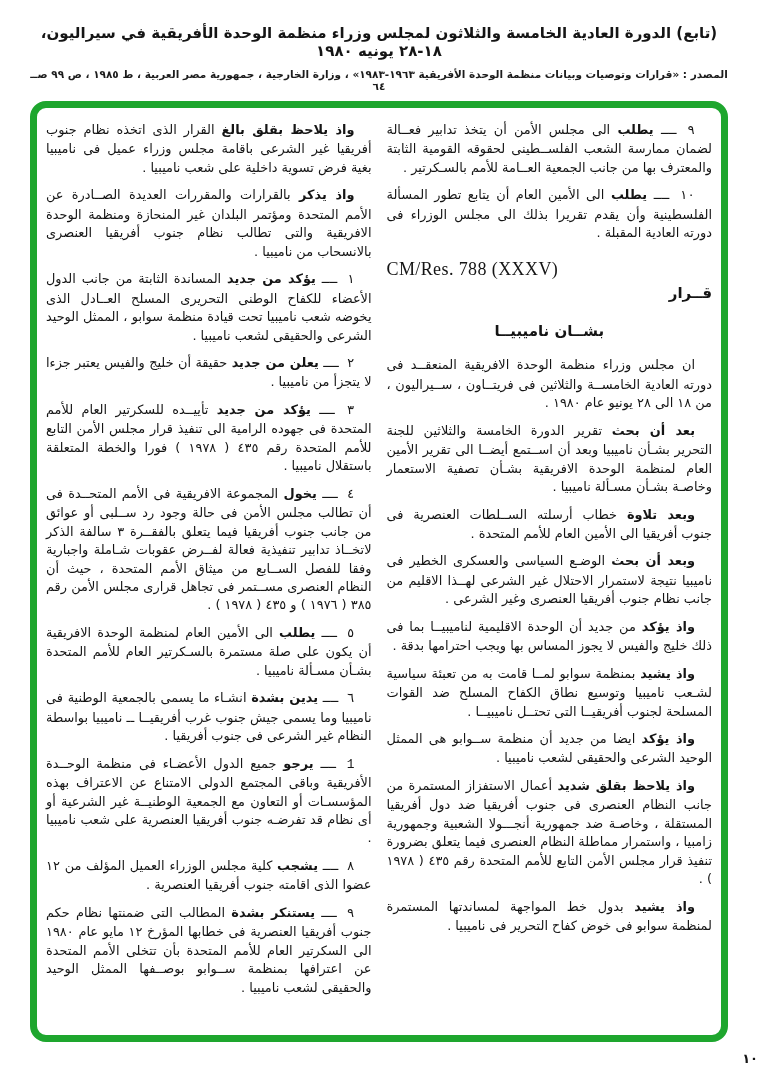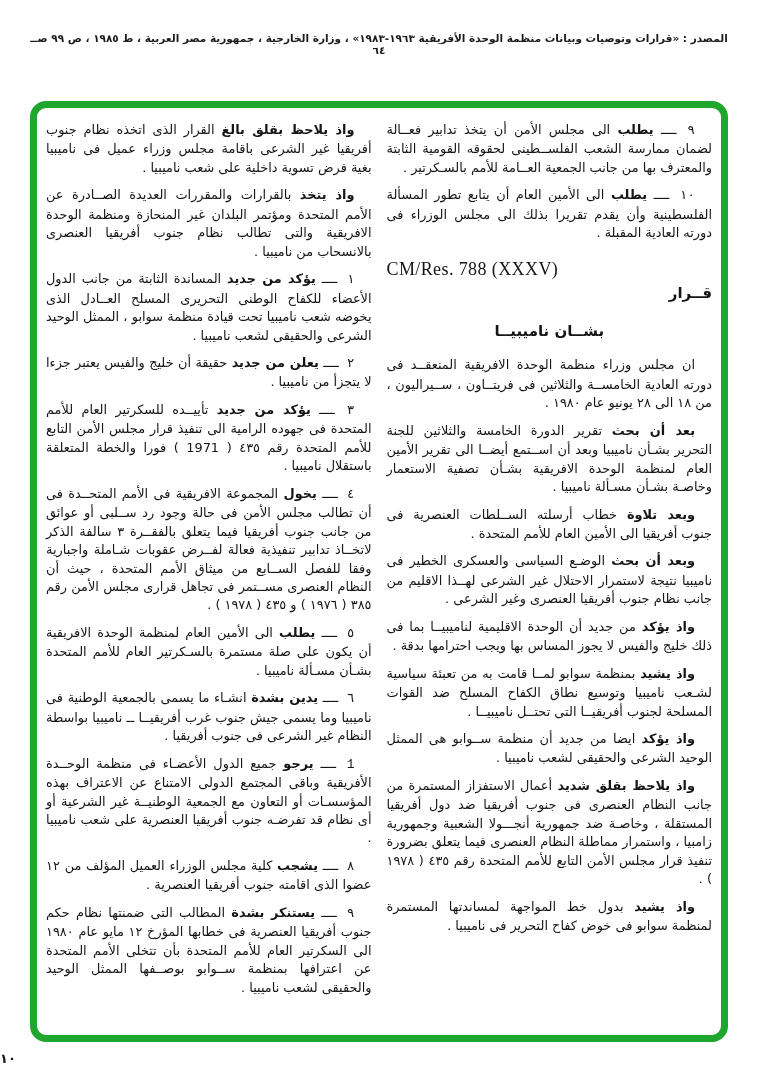--- a/index.html
+++ b/index.html
@@ -24,27 +24,28 @@
   .pnum { font-weight:normal;font-family:Liberation Mono, monospace; }
   .plead { font-weight:bold; }
 
   .res-code { direction:ltr; text-align:left; font-family:Liberation Serif, serif;
               font-size:18px; margin:14px 0 1px 0; text-indent:0; letter-spacing:0.4px; }
   .res-title { direction:ltr; text-align:right; padding-left:108px; font-weight:bold;
                font-size:15px; margin:0 0 6px 0; }
   .res-subtitle { text-align:center; font-weight:bold; font-size:15px;
                   margin:16px 0 14px 0; letter-spacing:0.2px; }
 
-  .page-num { position:absolute; left:0; right:0; bottom:12px; text-align:left;
+  .page-num { position:absolute; left:0; right:0; bottom:12px; text-align:right;
               font-size:13px; font-weight:bold; }
 </style>
 </head>
 <body>
 
 <div class="header">
+  <div class="header-line1">(تابع) الدورة العادية الخامسة والثلاثون لمجلس وزراء منظمة الوحدة الأفريقية في سيراليون، ١٨-٢٨ يونيه ١٩٨٠</div>
   <div class="header-line2">المصدر : «قرارات وتوصيات وبيانات منظمة الوحدة الأفريقية ١٩٦٣-١٩٨٣» ، وزارة الخارجية ، جمهورية مصر العربية ، ط ١٩٨٥ ، ص ٩٩ صــ ٦٤</div>
 </div>
 
 <div class="frame">
 
   <div class="col">
     <p class="para"><span class="pnum">٩ ــ</span> <b class="plead">يطلب</b> <span>الى مجلس الأمن أن يتخذ تدابير فعــالة لضمان ممارسة الشعب الفلســطينى لحقوقه القومية الثابتة والمعترف بها من جانب الجمعية العــامة للأمم بالسـكرتير .</span></p>
     <p class="para"><span class="pnum">١٠ ــ</span> <b class="plead">يطلب</b> <span>الى الأمين العام أن يتابع تطور المسألة الفلسطينية وأن يقدم تقريرا بذلك الى مجلس الوزراء فى دورته العادية المقبلة .</span></p>
 
     <div class="res-code">CM/Res. 788 (XXXV)</div>
@@ -57,24 +58,24 @@
     <p class="para"><span class="pnum"></span> <b class="plead">وبعد أن بحث</b> <span>الوضـع السياسى والعسكرى الخطير فى ناميبيا نتيجة لاستمرار الاحتلال غير الشرعى لهــذا الاقليم من جانب نظام جنوب أفريقيا العنصرى وغير الشرعى .</span></p>
     <p class="para"><span class="pnum"></span> <b class="plead">واذ يؤكد</b> <span>من جديد أن الوحدة الاقليمية لناميبيــا بما فى ذلك خليج والفيس لا يجوز المساس بها ويجب احترامها بدقة .</span></p>
     <p class="para"><span class="pnum"></span> <b class="plead">واذ يشيد</b> <span>بمنظمة سوابو لمــا قامت به من تعبئة سياسية لشـعب ناميبيا وتوسيع نطاق الكفاح المسلح ضد القوات المسلحة لجنوب أفريقيــا التى تحتــل ناميبيــا .</span></p>
     <p class="para"><span class="pnum"></span> <b class="plead">واذ يؤكد</b> <span>ايضا من جديد أن منظمة ســوابو هى الممثل الوحيد الشرعى والحقيقى لشعب ناميبيا .</span></p>
     <p class="para"><span class="pnum"></span> <b class="plead">واذ يلاحظ بقلق شديد</b> <span>أعمال الاستفزاز المستمرة من جانب النظام العنصرى فى جنوب أفريقيا ضد دول أفريقيا المستقلة ، وخاصـة ضد جمهورية أنجـــولا الشعبية وجمهورية زامبيا ، واستمرار مماطلة النظام العنصرى فيما يتعلق بضرورة تنفيذ قرار مجلس الأمن التابع للأمم المتحدة رقم ٤٣٥ ( ١٩٧٨ ) .</span></p>
     <p class="para"><span class="pnum"></span> <b class="plead">واذ يشيد</b> <span>بدول خط المواجهة لمساندتها المستمرة لمنظمة سوابو فى خوض كفاح التحرير فى ناميبيا .</span></p>
   </div>
 
   <div class="col">
     <p class="para"><span class="pnum"></span> <b class="plead">واذ يلاحظ بقلق بالغ</b> <span>القرار الذى اتخذه نظام جنوب أفريقيا غير الشرعى باقامة مجلس وزراء عميل فى ناميبيا بغية فرض تسوية داخلية على شعب ناميبيا .</span></p>
-    <p class="para"><span class="pnum"></span> <b class="plead">واذ يتخذ</b> <span>بالقرارات والمقررات العديدة الصــادرة عن الأمم المتحدة ومؤتمر البلدان غير المنحازة ومنظمة الوحدة الافريقية والتى تطالب نظام جنوب أفريقيا العنصرى بالانسحاب من ناميبيا .</span></p>
+    <p class="para"><span class="pnum"></span> <b class="plead">واذ يذكر</b> <span>بالقرارات والمقررات العديدة الصــادرة عن الأمم المتحدة ومؤتمر البلدان غير المنحازة ومنظمة الوحدة الافريقية والتى تطالب نظام جنوب أفريقيا العنصرى بالانسحاب من ناميبيا .</span></p>
     <p class="para"><span class="pnum">١ ــ</span> <b class="plead">يؤكد من جديد</b> <span>المساندة الثابتة من جانب الدول الأعضاء للكفاح الوطنى التحريرى المسلح العــادل الذى يخوضه شعب ناميبيا تحت قيادة منظمة سوابو ، الممثل الوحيد الشرعى والحقيقى لشعب ناميبيا .</span></p>
     <p class="para"><span class="pnum">٢ ــ</span> <b class="plead">يعلن من جديد</b> <span>حقيقة أن خليج والفيس يعتبر جزءا لا يتجزأ من ناميبيا .</span></p>
-    <p class="para"><span class="pnum">٣ ــ</span> <b class="plead">يؤكد من جديد</b> <span>تأييــده للسكرتير العام للأمم المتحدة فى جهوده الرامية الى تنفيذ قرار مجلس الأمن التابع للأمم المتحدة رقم ٤٣٥ ( 1971 ) فورا والخطة المتعلقة باستقلال ناميبيا .</span></p>
+    <p class="para"><span class="pnum">٣ ــ</span> <b class="plead">يؤكد من جديد</b> <span>تأييــده للسكرتير العام للأمم المتحدة فى جهوده الرامية الى تنفيذ قرار مجلس الأمن التابع للأمم المتحدة رقم ٤٣٥ ( ١٩٧٨ ) فورا والخطة المتعلقة باستقلال ناميبيا .</span></p>
     <p class="para"><span class="pnum">٤ ــ</span> <b class="plead">يخول</b> <span>المجموعة الافريقية فى الأمم المتحــدة فى أن تطالب مجلس الأمن فى حالة وجود رد ســلبى أو عوائق من جانب جنوب أفريقيا فيما يتعلق بالفقــرة ٣ سالفة الذكر لاتخــاذ تدابير تنفيذية فعالة لفــرض عقوبات شـاملة واجبارية وفقا للفصل الســابع من ميثاق الأمم المتحدة ، حيث أن النظام العنصرى مســتمر فى تجاهل قرارى مجلس الأمن رقم ٣٨٥ ( ١٩٧٦ ) و ٤٣٥ ( ١٩٧٨ ) .</span></p>
     <p class="para"><span class="pnum">٥ ــ</span> <b class="plead">يطلب</b> <span>الى الأمين العام لمنظمة الوحدة الافريقية أن يكون على صلة مستمرة بالسـكرتير العام للأمم المتحدة بشـأن مسـألة ناميبيا .</span></p>
     <p class="para"><span class="pnum">٦ ــ</span> <b class="plead">يدين بشدة</b> <span>انشـاء ما يسمى بالجمعية الوطنية فى ناميبيا وما يسمى جيش جنوب غرب أفريقيــا ــ ناميبيا بواسطة النظام غير الشرعى فى جنوب أفريقيا .</span></p>
     <p class="para"><span class="pnum">1 ــ</span> <b class="plead">يرجو</b> <span>جميع الدول الأعضـاء فى منظمة الوحــدة الأفريقية وباقى المجتمع الدولى الامتناع عن الاعتراف بهذه المؤسسـات أو التعاون مع الجمعية الوطنيــة غير الشرعية أو أى نظام قد تفرضـه جنوب أفريقيا العنصرية على شعب ناميبيا .</span></p>
     <p class="para"><span class="pnum">٨ ــ</span> <b class="plead">يشجب</b> <span>كلية مجلس الوزراء العميل المؤلف من ١٢ عضوا الذى اقامته جنوب أفريقيا العنصرية .</span></p>
     <p class="para"><span class="pnum">٩ ــ</span> <b class="plead">يستنكر بشدة</b> <span>المطالب التى ضمنتها نظام حكم جنوب أفريقيا العنصرية فى خطابها المؤرخ ١٢ مايو عام ١٩٨٠ الى السكرتير العام للأمم المتحدة بأن تتخلى الأمم المتحدة عن اعترافها بمنظمة ســوابو بوصــفها الممثل الوحيد والحقيقى لشعب ناميبيا .</span></p>
   </div>
 
 </div>
 

